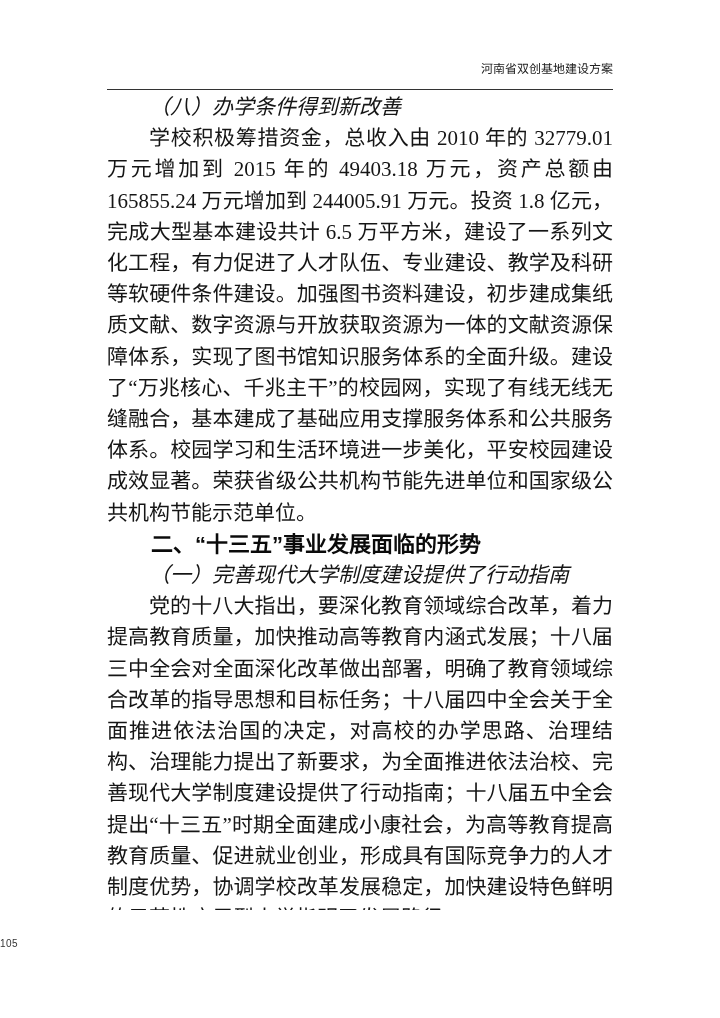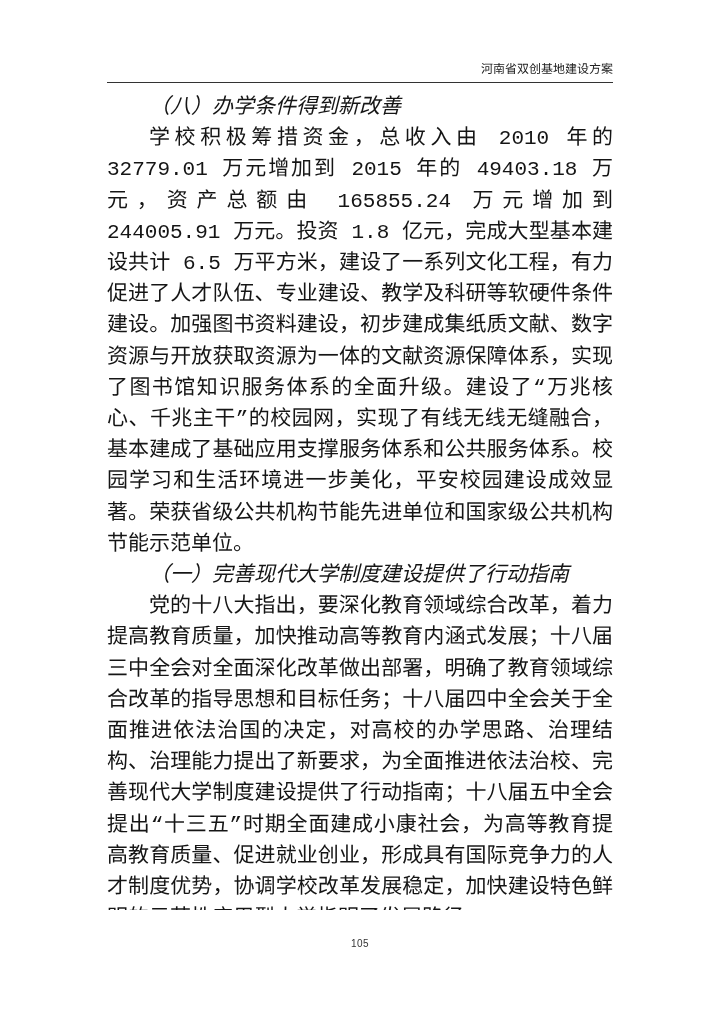--- a/index.html
+++ b/index.html
@@ -21,41 +21,40 @@
   .page-header {
     position: absolute;
     top: 60px;
     left: 107px;
     width: 506px;
     text-align: right;
     font-size: 12px;
     line-height: 18px;
     color: #222222;
     border-bottom: 1.5px solid #333333;
-    padding-bottom: 4px;
+    padding-bottom: 11px;
   }
   
   .content {
     position: absolute;
     top: 92px;
     left: 107px;
     width: 506px;
     height: 818px;
     overflow: hidden;
     font-size: 21px;
     line-height: 31.2px;
     text-align: justify;
     text-justify: inter-ideograph;
     color: #151515;
   }
   .content p, .content h2, .content h3, .content h4 {
     margin: 0;
     padding: 0;
     text-indent: 2em;
-    font-family: Liberation Mono, monospace;
   }
   
   .kai-heading {
     font-size: 21px;
     font-weight: normal;
     font-style: italic;
     line-height: 31.2px;
   }
   
   .hei-heading {
@@ -68,21 +67,20 @@
   }
   .body-para {
     font-style: normal;
   }
   
   .page-footer {
     position: absolute;
     top: 938px;
     left: 0;
     width: 720px;
-    text-align: center;
     font-size: 10px;
     color: #333333;
     font-family: "Liberation Sans", sans-serif;
     letter-spacing: 0.5px;
   }
 </style>
 </head>
 <body>
 
 <div class="page">
@@ -90,20 +88,21 @@
   <div class="page-header">
     <span>河南省双创基地建设方案</span>
   </div>
 
   <div class="content">
 
     <h3 class="kai-heading">（八）办学条件得到新改善</h3>
 
     <p class="body-para">学校积极筹措资金，总收入由 2010 年的 32779.01 万元增加到 2015 年的 49403.18 万元，资产总额由 165855.24 万元增加到 244005.91 万元。投资 1.8 亿元，完成大型基本建设共计 6.5 万平方米，建设了一系列文化工程，有力促进了人才队伍、专业建设、教学及科研等软硬件条件建设。加强图书资料建设，初步建成集纸质文献、数字资源与开放获取资源为一体的文献资源保障体系，实现了图书馆知识服务体系的全面升级。建设了“万兆核心、千兆主干”的校园网，实现了有线无线无缝融合，基本建成了基础应用支撑服务体系和公共服务体系。校园学习和生活环境进一步美化，平安校园建设成效显著。荣获省级公共机构节能先进单位和国家级公共机构节能示范单位。</p>
 
+    <h2 class="hei-heading">二、“十三五”事业发展面临的形势</h2>
 
     <h3 class="kai-heading">（一）完善现代大学制度建设提供了行动指南</h3>
 
     <p class="body-para">党的十八大指出，要深化教育领域综合改革，着力提高教育质量，加快推动高等教育内涵式发展；十八届三中全会对全面深化改革做出部署，明确了教育领域综合改革的指导思想和目标任务；十八届四中全会关于全面推进依法治国的决定，对高校的办学思路、治理结构、治理能力提出了新要求，为全面推进依法治校、完善现代大学制度建设提供了行动指南；十八届五中全会提出“十三五”时期全面建成小康社会，为高等教育提高教育质量、促进就业创业，形成具有国际竞争力的人才制度优势，协调学校改革发展稳定，加快建设特色鲜明的示范性应用型大学指明了发展路径。</p>
 
   </div>
 
   <div class="page-footer">
     <span>105</span>
   </div>

